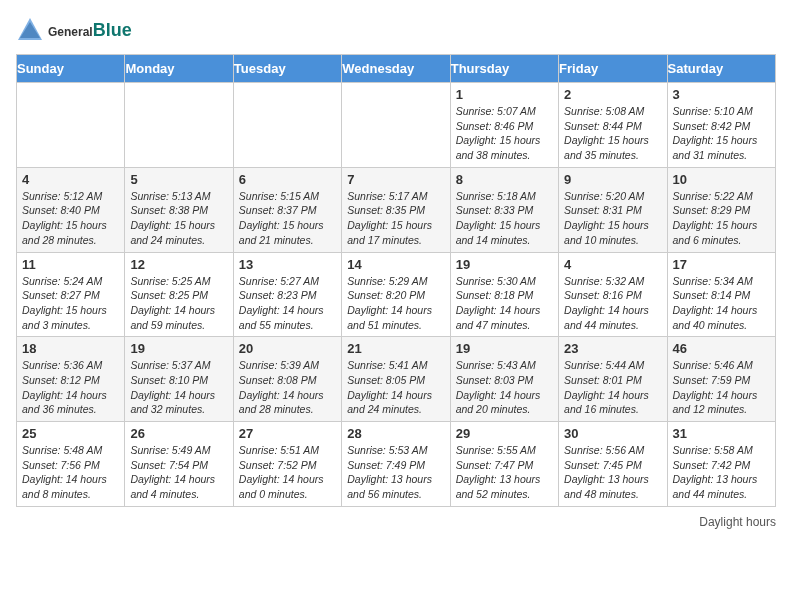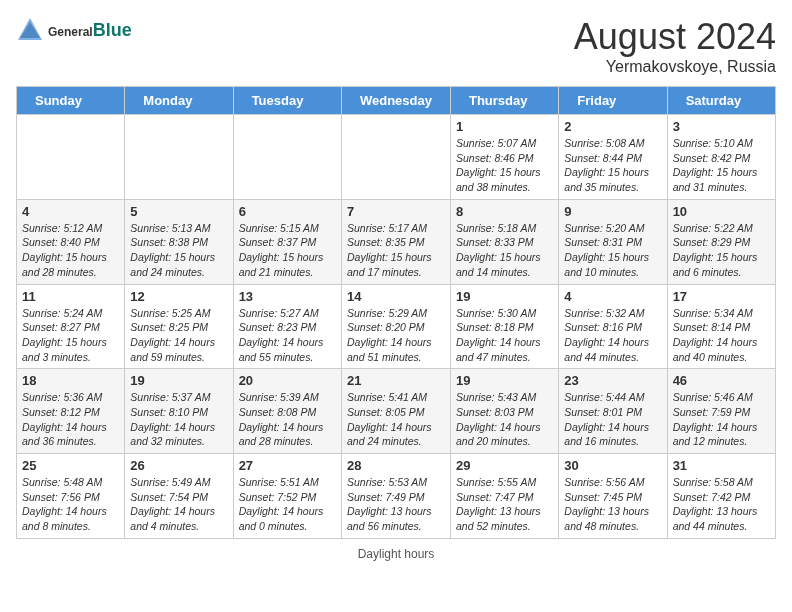--- a/index.html
+++ b/index.html
@@ -38,21 +38,21 @@
       color: #333;
     }
     table {
       width: 100%;
       border-collapse: collapse;
       font-size: 11px;
     }
     thead tr th {
       background-color: #4a90d9;
       color: #fff;
-      padding: 6px 18px;
+      padding: 6px 0;
       text-align: left;
       font-size: 13px;
       font-weight: bold;
       border: 1px solid #ccc;
     }
     tbody tr td {
       vertical-align: top;
       padding: 4px 5px;
       border: 1px solid #ccc;
       width: 14.28%;
@@ -75,39 +75,35 @@
       color: #333;
       font-style: italic;
     }
     .empty-cell {
       background: #fff !important;
     }
     .footer-note {
       margin-top: 8px;
       font-size: 12px;
       color: #555;
-      text-align: center;
+      text-align: right;
     }
   </style>
 </head>
 <body>
 
 <div class="header">
   <div class="logo">
     <svg class="logo-icon" viewBox="0 0 28 28" xmlns="http://www.w3.org/2000/svg">
       <polygon points="14,2 26,24 2,24" fill="#4a90d9" opacity="0.7"></polygon>
       <polygon points="14,6 24,22 4,22" fill="#2060a0" opacity="0.5"></polygon>
     </svg>
     <div>
       <span style="font-size:12px;font-weight:bold;color:#333;">General</span><span style="font-size:18px;font-weight:bold;color:#0f766e;">Blue</span>
     </div>
-  </div>
-  <div class="title-block">
-    <div class="month-title">August 2024</div>
-    <div class="location-title">Yermakovskoye, Russia</div>
   </div>
 </div>
 
 <table>
   <thead>
     <tr>
       <th>Sunday</th>
       <th>Monday</th>
       <th>Tuesday</th>
       <th>Wednesday</th>

